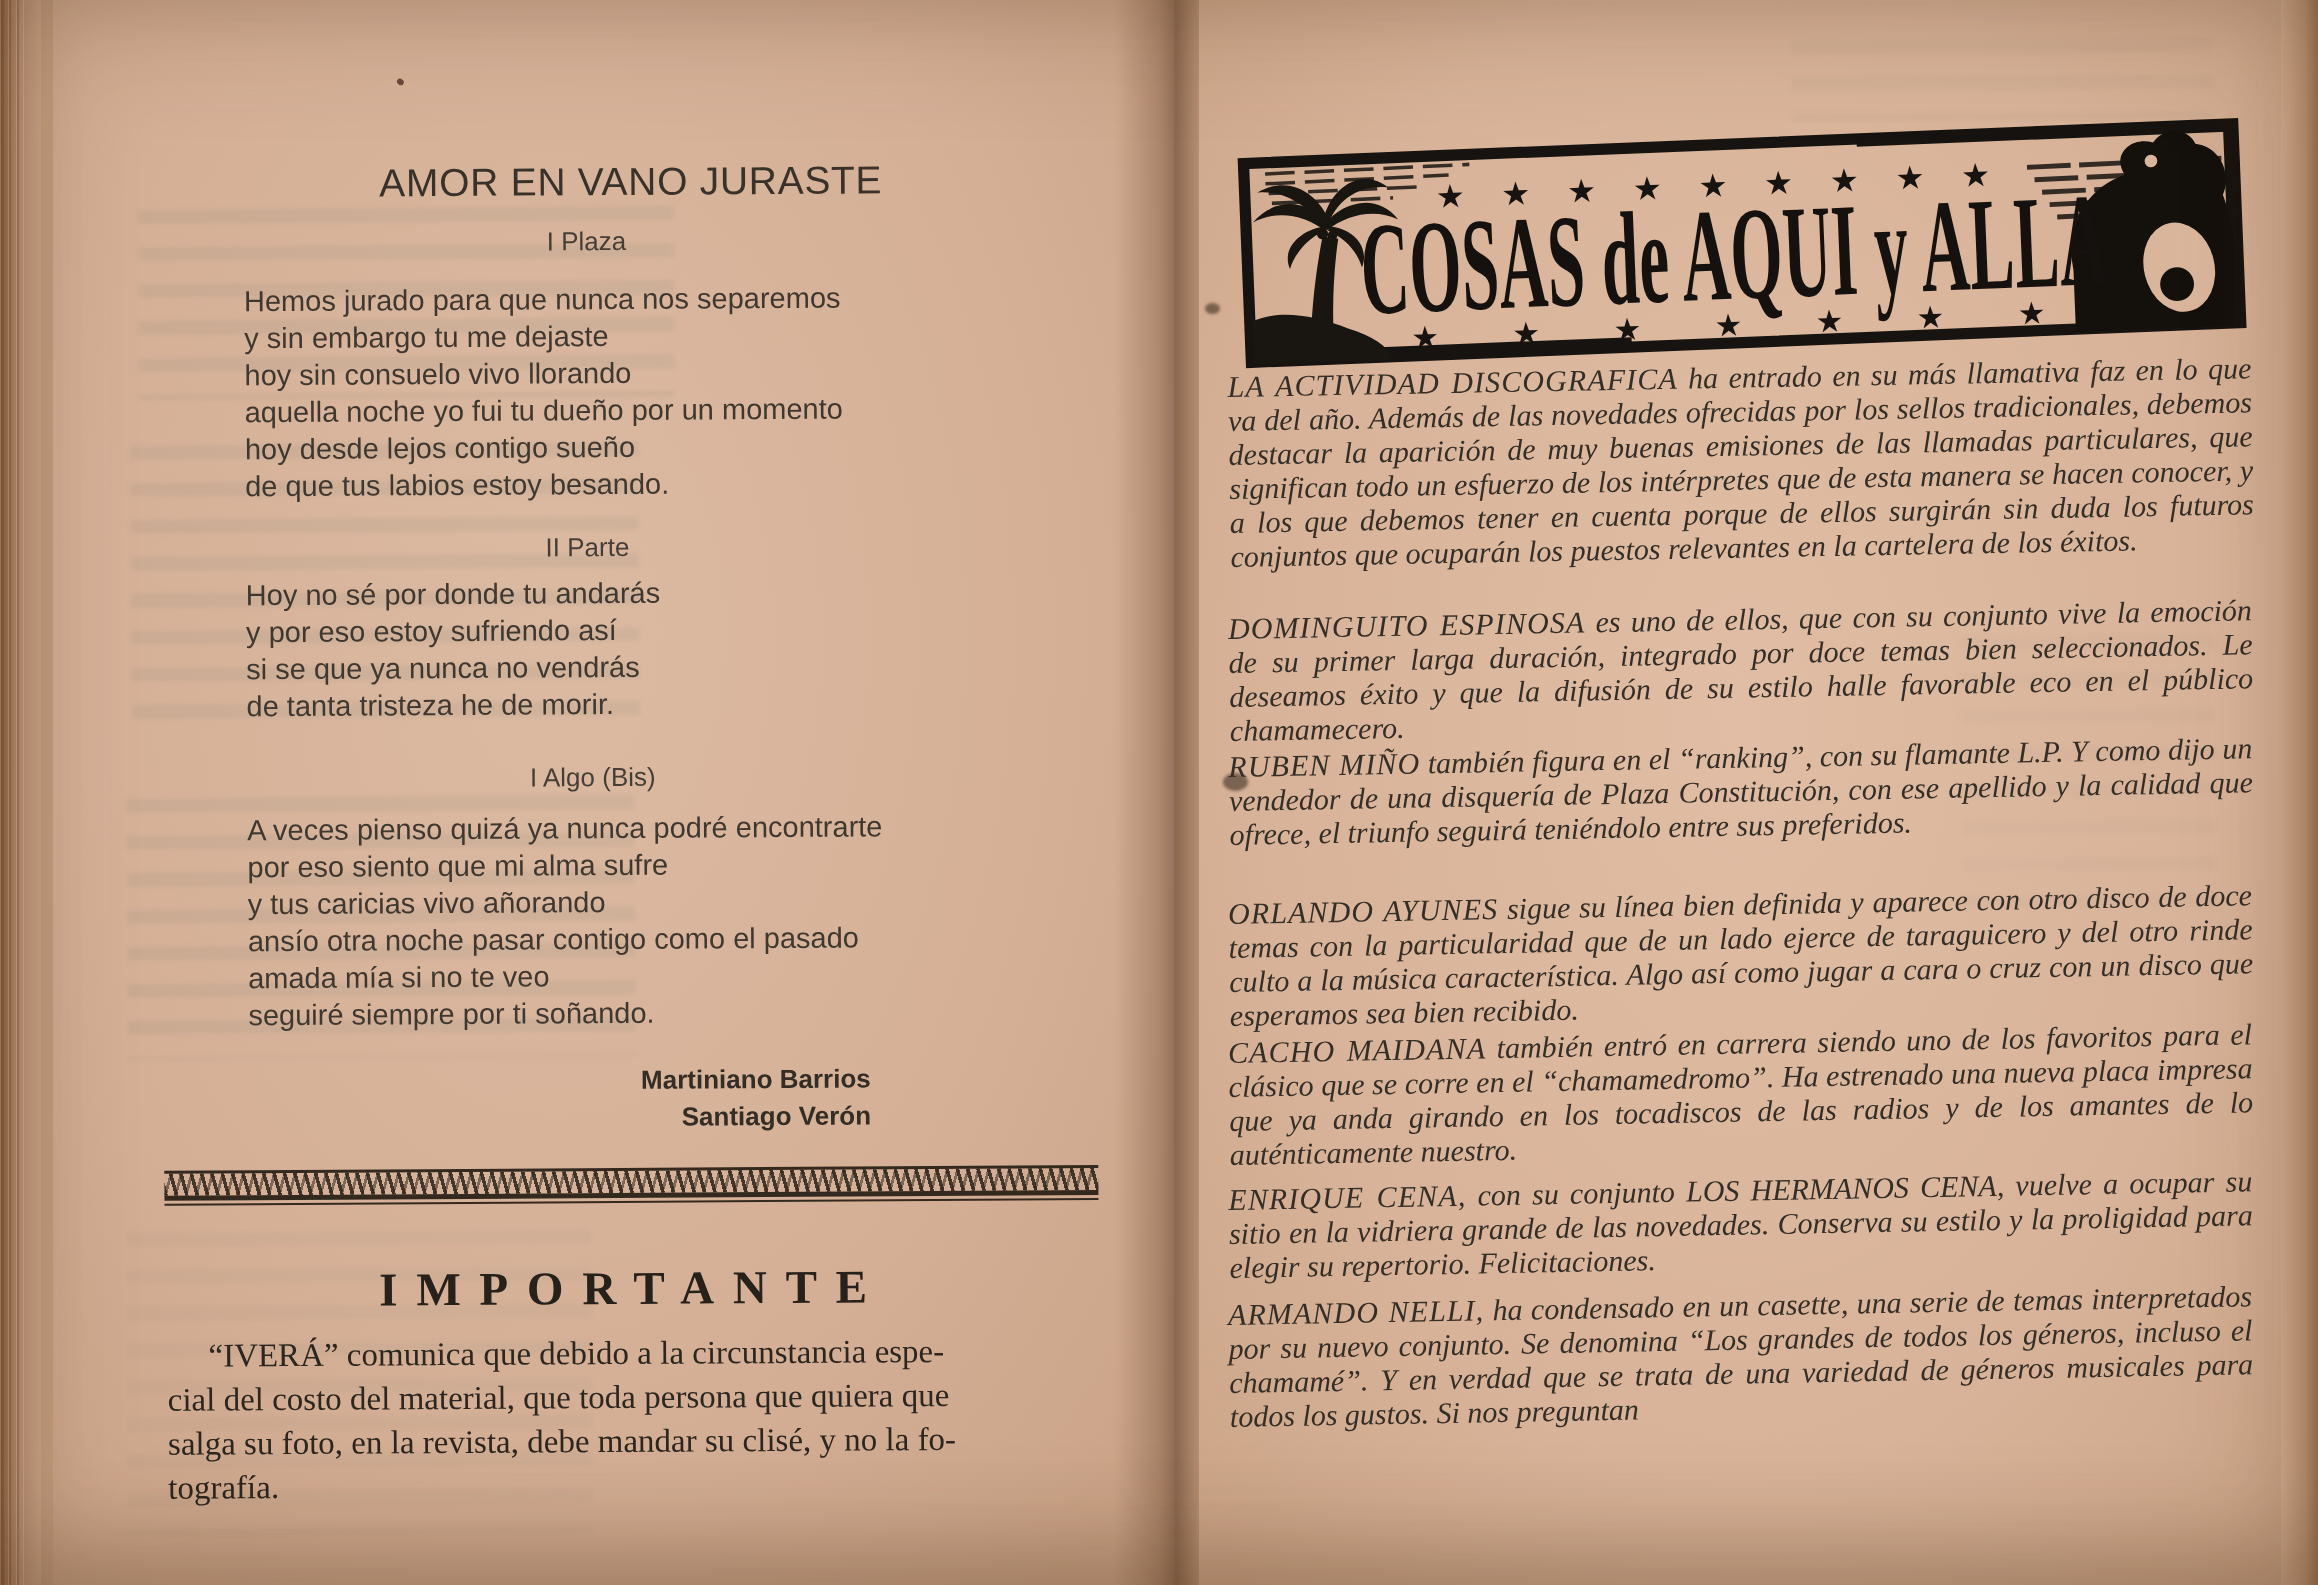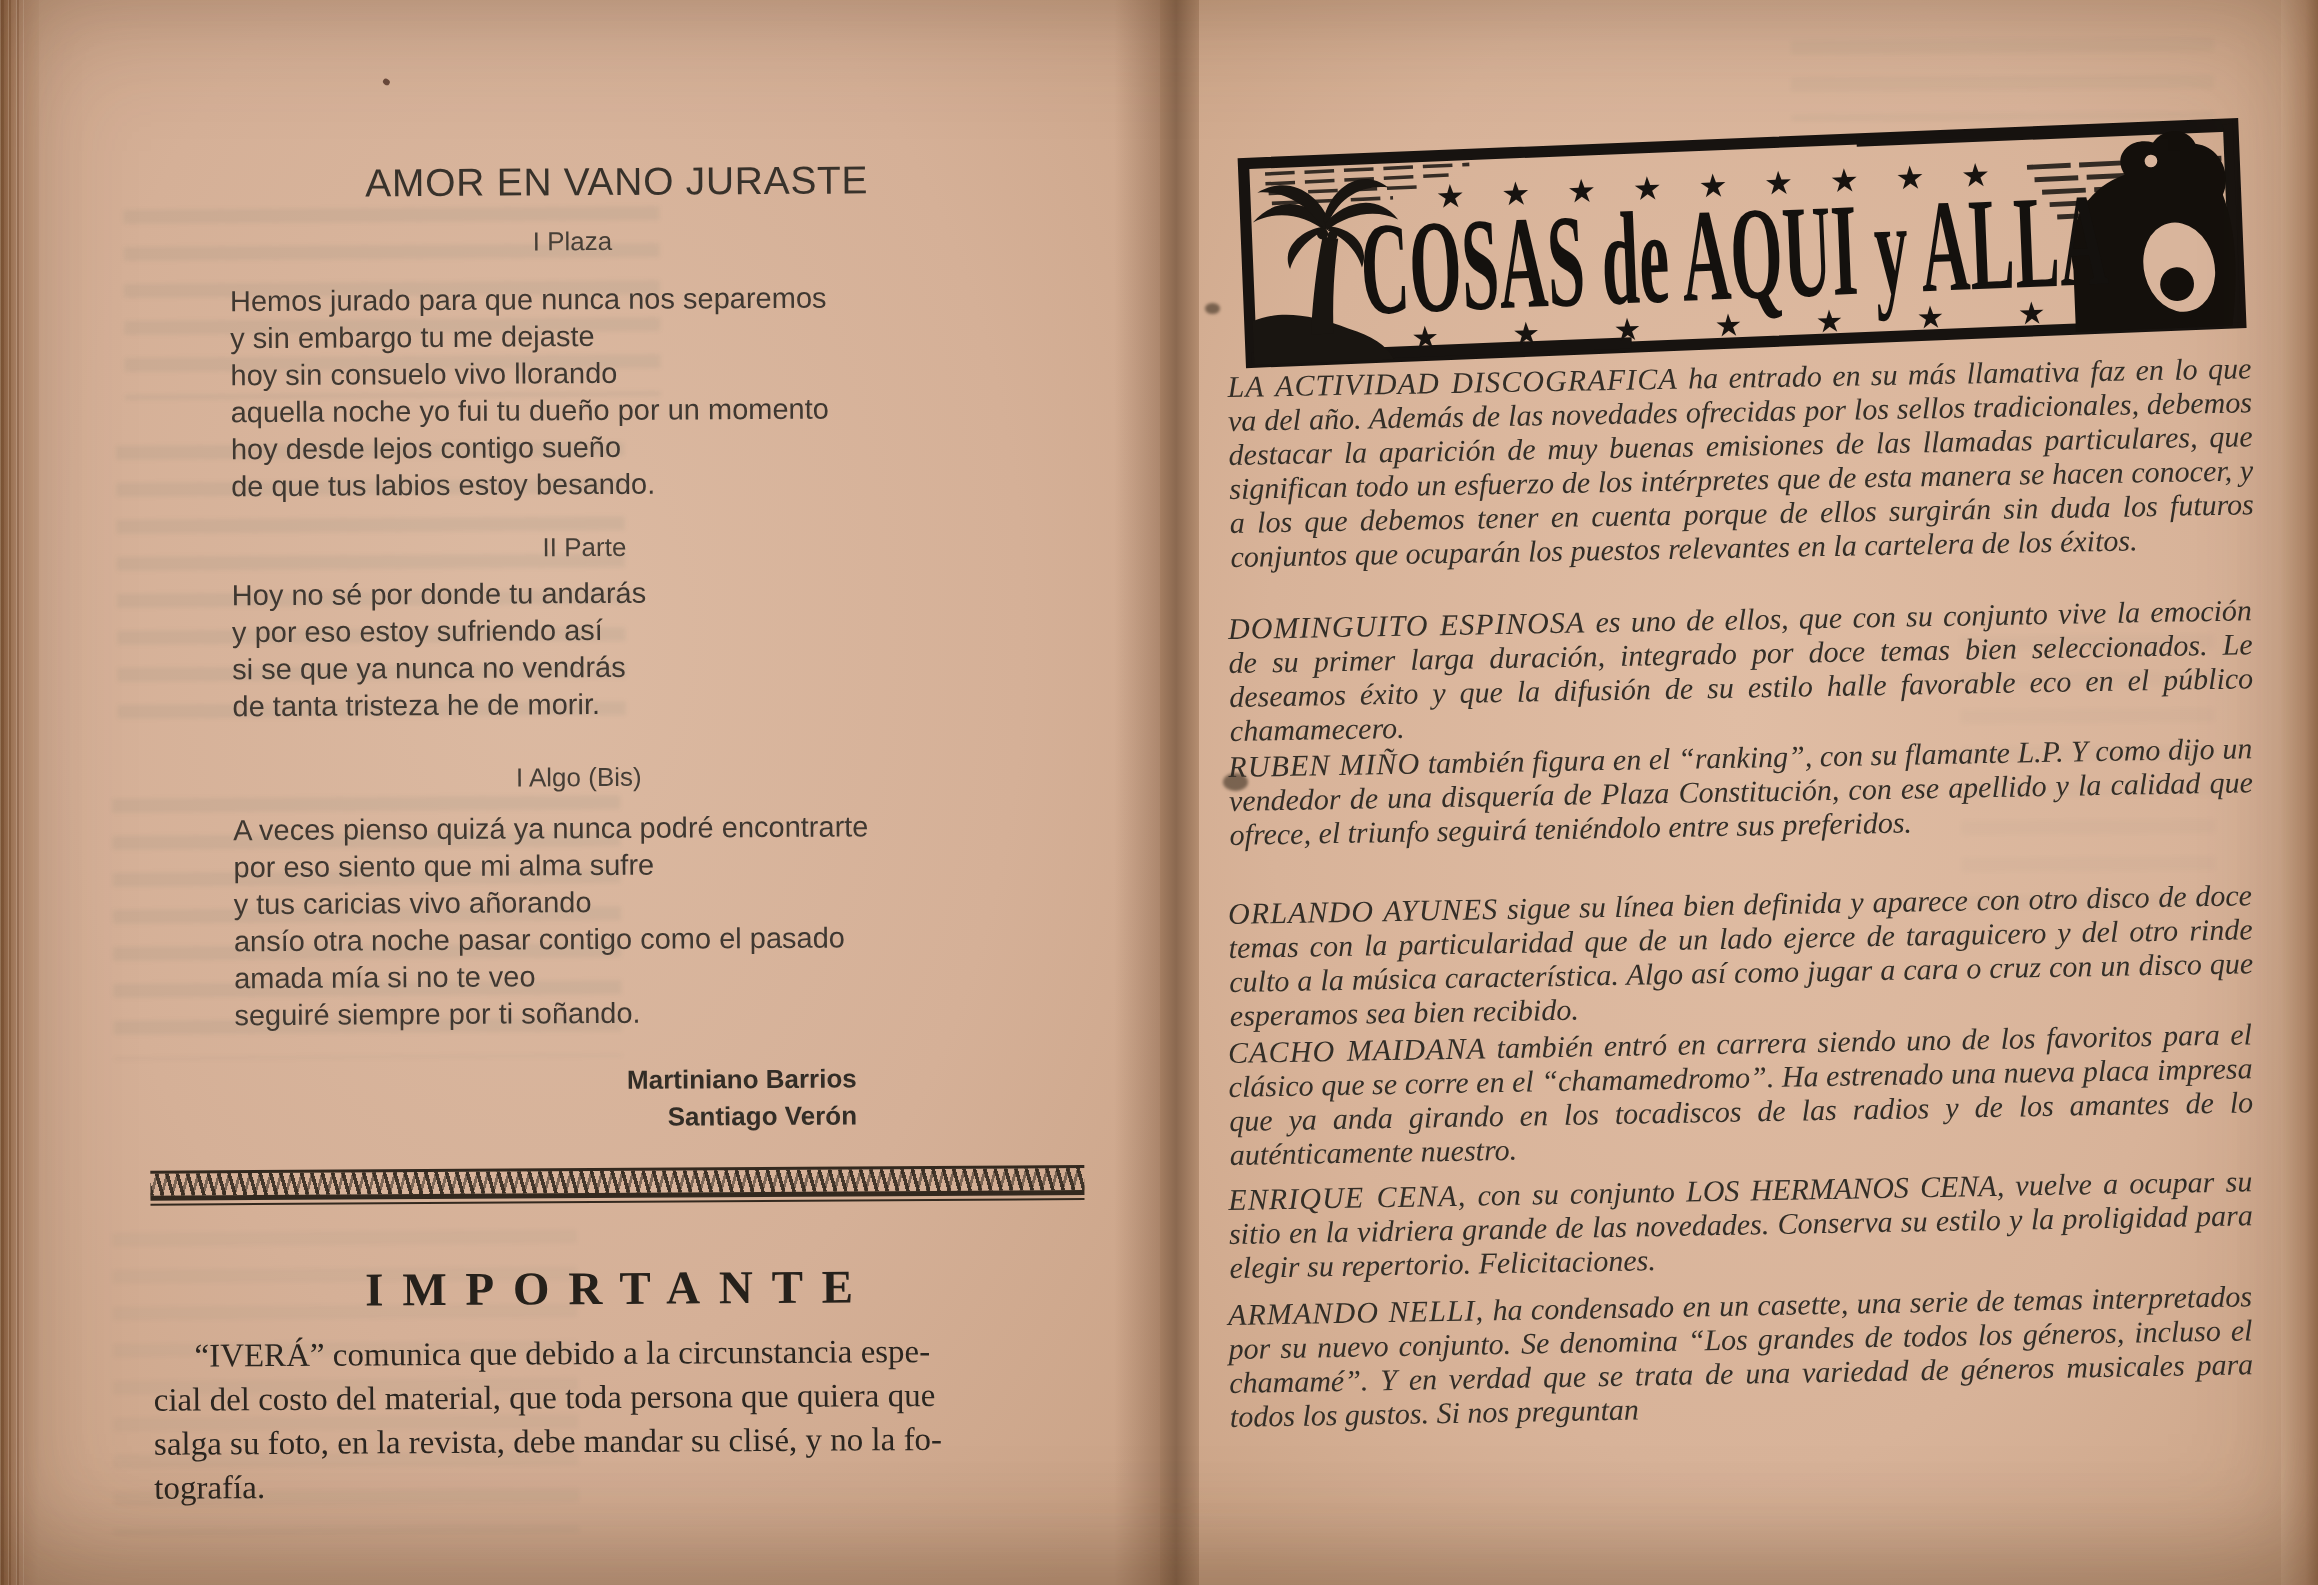--- a/index.html
+++ b/index.html
@@ -7,21 +7,21 @@
          background:#c59e80;font-family:"Liberation Sans",sans-serif;}
 
   
   .edge-left{position:absolute;left:0;top:0;width:41px;height:100%;
     background:linear-gradient(90deg,#8f6547 0,#ab7f5f 8.5px,#c0967a 18.3px,#cda78b 41px);}
   .edge-left::after{content:"";position:absolute;inset:0;width:24px;
     background:repeating-linear-gradient(90deg,rgba(255,238,220,.25) 0 1.4px,rgba(115,72,42,.32) 1.4px 3.5px,rgba(0,0,0,0) 3.5px 7.8px);}
   .edge-right{position:absolute;right:0;top:0;width:38px;height:100%;
     background:linear-gradient(270deg,#a2795a 0,#c49a7c 14px,#d5b093 38px);}
   .page{position:absolute;top:0;height:1585px;}
-  .page.left{left:39px;width:1121px;
+  .page.left{left:53px;width:1121px;
     background:radial-gradient(ellipse at 45% 40%,#dcbaa2 0%,#d5b097 55%,#cba488 92%);}
   .page.right{left:1199px;width:1082px;
     background:radial-gradient(ellipse at 50% 45%,#e0bda4 0%,#d8b399 62%,#cda689 96%);}
   .gutter{position:absolute;left:1114px;top:0;width:113px;height:100%;
     background:linear-gradient(90deg,rgba(80,45,22,0) 0%,rgba(82,46,22,.28) 40%,rgba(58,31,13,.42) 55%,rgba(82,46,22,.16) 74%,rgba(80,45,22,0) 100%);}
   .vignette{position:absolute;inset:0;pointer-events:none;
     box-shadow:inset 0 0 127px rgba(80,48,24,.35), inset 0 -42px 85px rgba(80,48,24,.18);}
 
   
   .ghost{position:absolute;filter:blur(2.1px);opacity:.55;transform:scaleX(-1) rotate(.4deg);
@@ -79,21 +79,21 @@
       <div class="part-label" style="left:497px;top:226px;">I Plaza</div>
       <div class="stanza" style="left:194px;top:281px;">
           <div>Hemos jurado para que nunca nos separemos</div>
           <div>y sin embargo tu me dejaste</div>
           <div>hoy sin consuelo vivo llorando</div>
           <div>aquella noche yo fui tu dueño por un momento</div>
           <div>hoy desde lejos contigo sueño</div>
           <div>de que tus labios estoy besando.</div>
         </div>
 
-      <div class="part-label" style="left:494px;top:532px;margin-left:11px;">II Parte</div>
+      <div class="part-label" style="left:494px;top:532px;">II Parte</div>
       <div class="stanza" style="left:194px;top:575px;">
           <div>Hoy no sé por donde tu andarás</div>
           <div>y por eso estoy sufriendo así</div>
           <div>si se que ya nunca no vendrás</div>
           <div>de tanta tristeza he de morir.</div>
         </div>
 
       <div class="part-label" style="left:477px;top:762px;">I Algo (Bis)</div>
       <div class="stanza" style="left:194px;top:810px;">
           <div>A veces pienso quizá ya nunca podré encontrarte</div>

